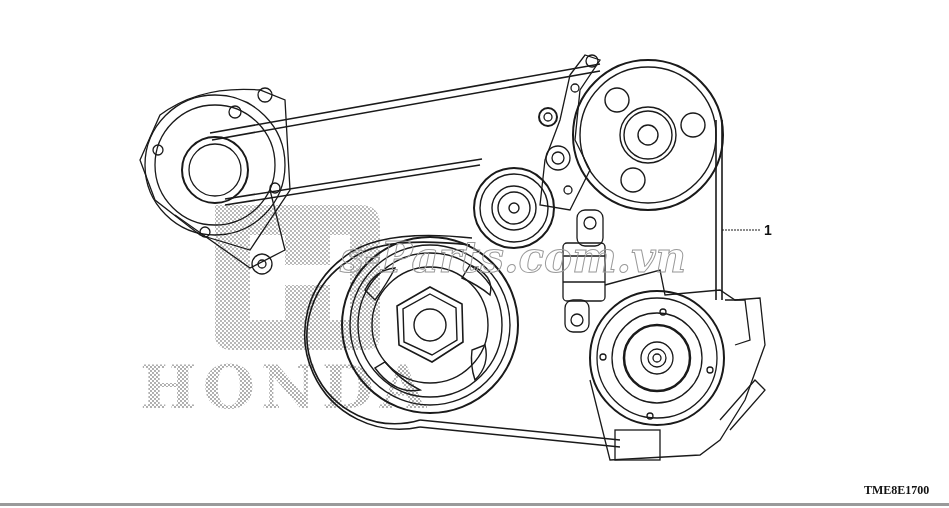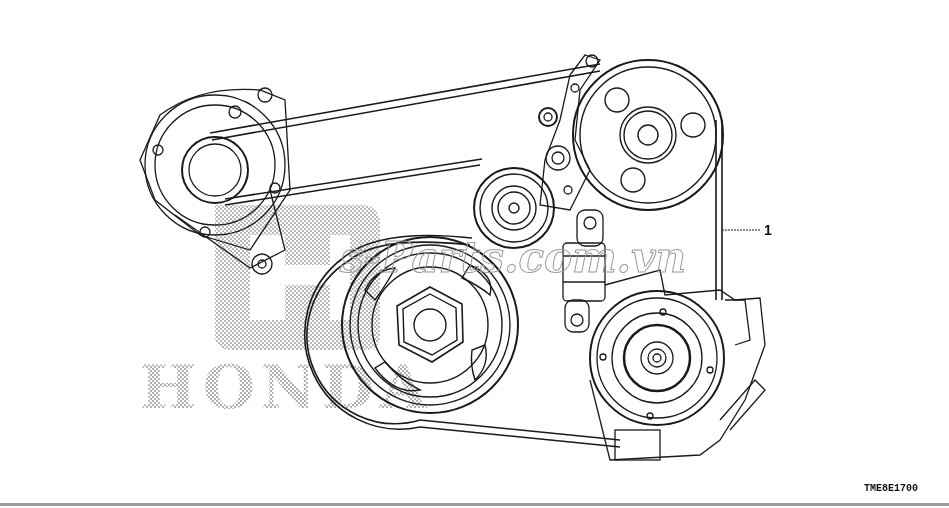--- a/index.html
+++ b/index.html
@@ -1,22 +1,22 @@
 <!DOCTYPE html>
 <html><head>
 <meta charset="utf-8">
 <style>
   html, body { margin:0; padding:0; background:#ffffff; }
   body { width:949px; height:508px; position:relative; overflow:hidden;
          font-family:"Liberation Sans", sans-serif; }
   #diagram { position:absolute; left:0; top:0; width:949px; height:508px; }
   .callout-label { position:absolute; left:764px; top:222px; font-size:14px; font-weight:bold;
                    color:#111; font-family:"Liberation Sans", sans-serif; }
-  .diagram-code { position:absolute; left:864px; top:483px; font-size:10px; font-weight:bold;
-                  color:#111; letter-spacing:0px; font-family:Liberation Mono, monospace; }
+  .diagram-code { position:absolute; left:864px; top:483px; font-size:12px; font-weight:bold;
+                  color:#111; letter-spacing:0px; font-family:Liberation Serif, serif; }
   .bottom-rule { position:absolute; left:0; top:503px; width:949px; height:3px; background:#9a9a9a; }
   .wm-text { font-family:"DejaVu Serif", serif; }
 </style>
 </head>
 <body>
 
 <svg id="diagram" viewBox="0 0 949 508" xmlns="http://www.w3.org/2000/svg">
   <defs>
     <pattern id="dots" width="4" height="4" patternUnits="userSpaceOnUse">
       <circle cx="1" cy="1" r="0.9" fill="#8a8a8a"></circle>

